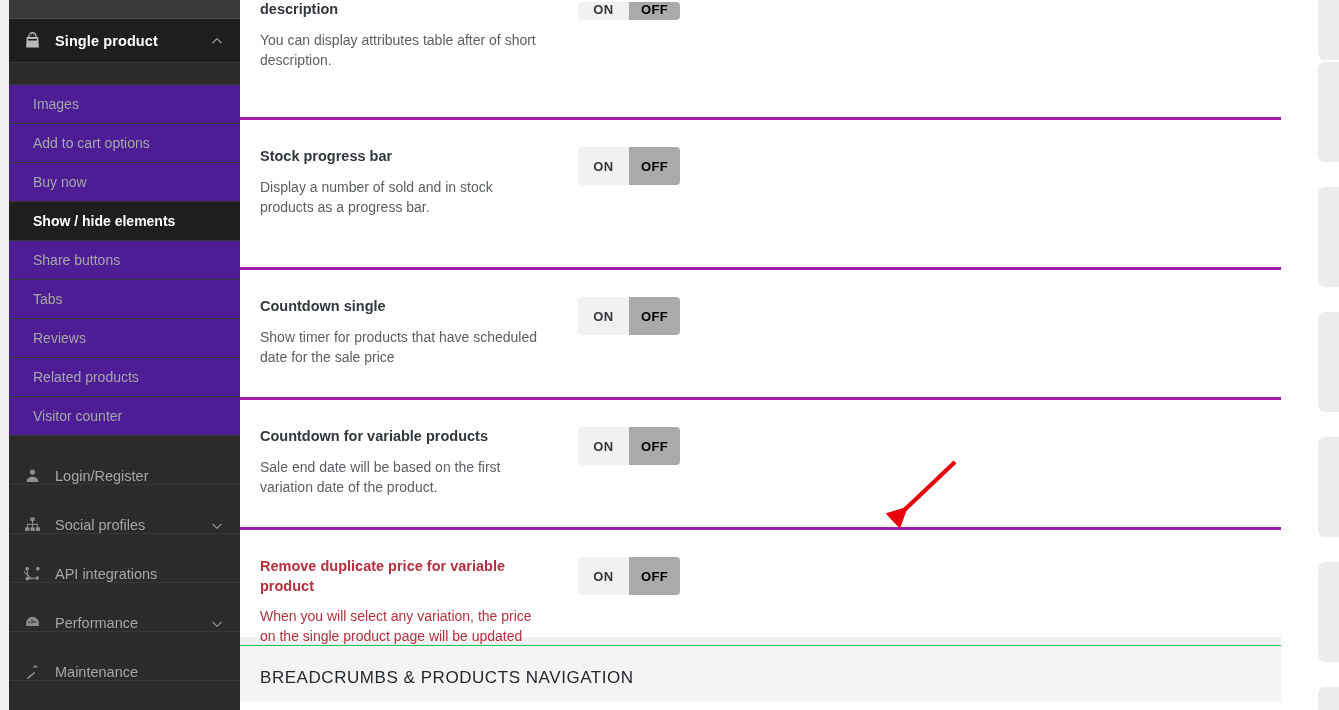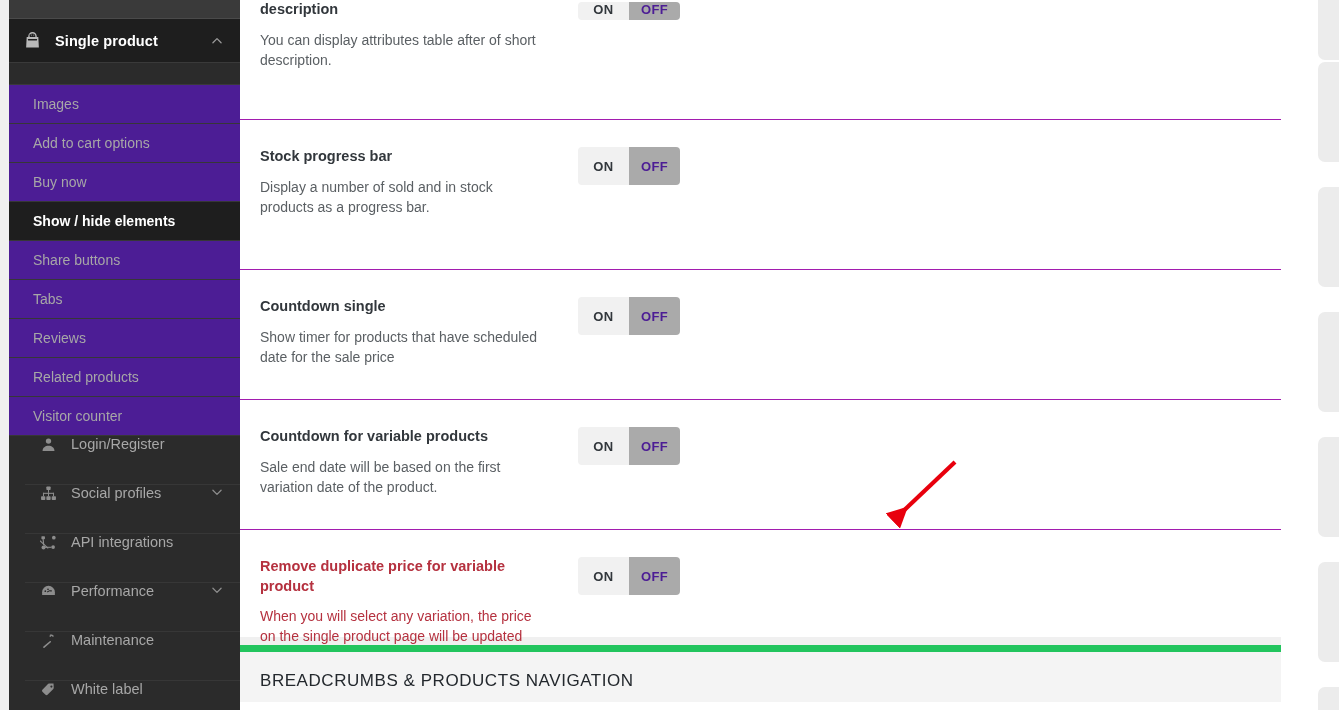--- a/index.html
+++ b/index.html
@@ -93,24 +93,23 @@
   .sb-sub.active {
     background: #1e1e1e;
     color: #ffffff;
     font-weight: 700;
   }
 
   .sb-item {
     height: 49px;
     background: #2b2b2b;
     display: flex;
-    align-items: flex-start;
+    align-items: flex-end;
     padding: 0 16px 0 15px;
     border-bottom: 1px solid #373737;
-    margin-left: 16px;
   }
   .sb-item .sb-ico {
     width: 28px;
     flex: 0 0 28px;
     display: flex;
     align-items: center;
     justify-content: flex-start;
   }
   .sb-item .sb-txt {
     flex: 1;
@@ -134,21 +133,21 @@
     position: absolute;
     left: 0; top: 0;
     width: 1041px;
     background: #ffffff;
   }
   .card.top  { height: 637px; }
 
   .row {
     display: flex;
     padding: 0 20px 0 20px;
-    border-bottom: 1px solid #a21caf;
+    border-bottom: 3px solid #a21caf;
   }
   .row:last-child { border-bottom: none; }
   .row .lbl {
     width: 298px;
     flex: 0 0 298px;
     padding-right: 14px;
   }
   .row .ttl {
     font-size: 14.5px;
     font-weight: 700;
@@ -198,34 +197,34 @@
   .toggle .seg {
     display: flex;
     align-items: center;
     justify-content: center;
     font-size: 13px;
     font-weight: 600;
     letter-spacing: .4px;
     width: 51px;
   }
   .toggle .seg.on  { background: #f1f1f1; color: #32373c; }
-  .toggle .seg.off { background: #aaaaaa; color: #4c1d95; }
+  .toggle .seg.off { background: #aaaaaa; color: #000000; }
 
   .toggle.clipped { height: 18px; align-items: flex-end; }
   .toggle.clipped .seg { height: 18px; align-items: flex-start; }
 
   
   .sec-head {
     position: absolute;
     left: 0;
     top: 645px;
     width: 1041px;
     height: 65px;
     background: #f4f4f4;
-    border-top: 7px solid #22c55e;
+    border-top: 1px solid #22c55e;
     display: flex;
     align-items: center;
     padding-left: 20px;
   }
   .sec-head .sec-t {
     font-size: 17px;
     color: #23282d;
     letter-spacing: .55px;
   }
   .sec-head::after {

